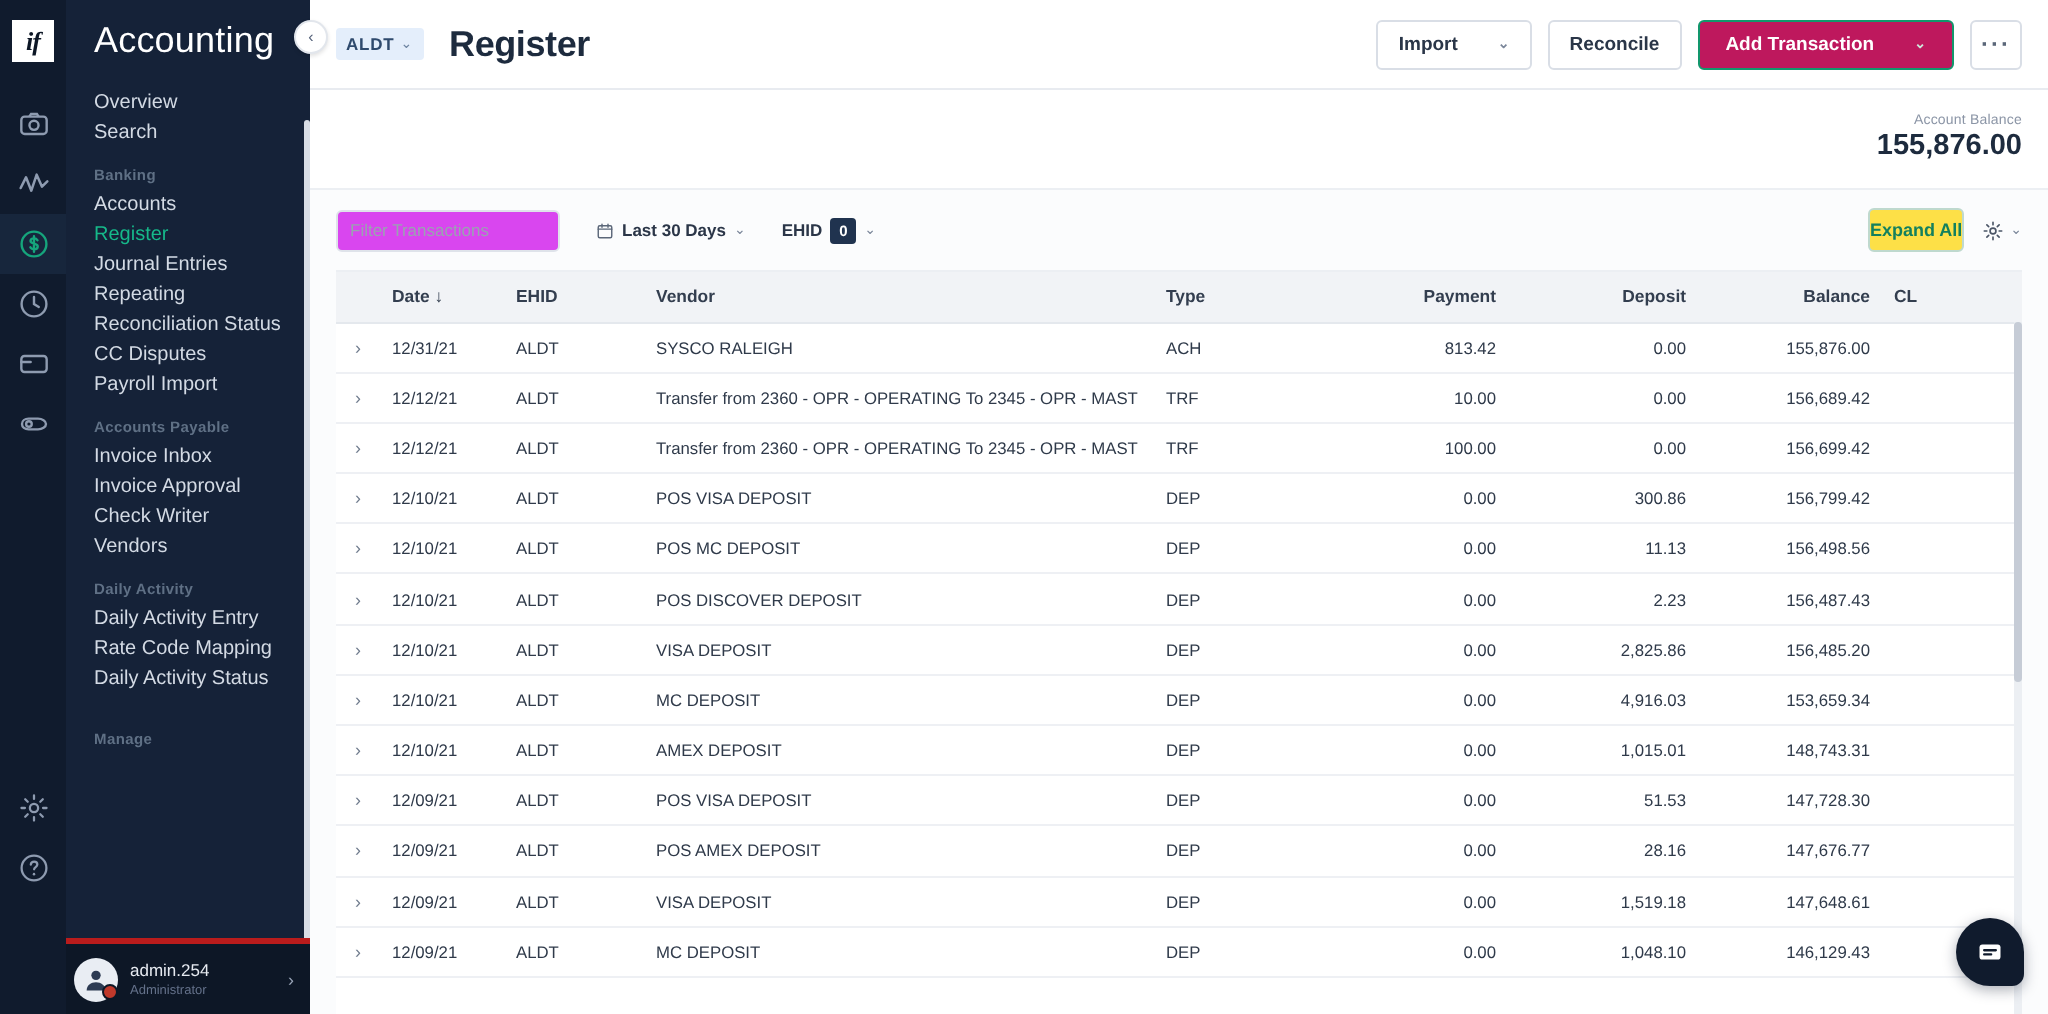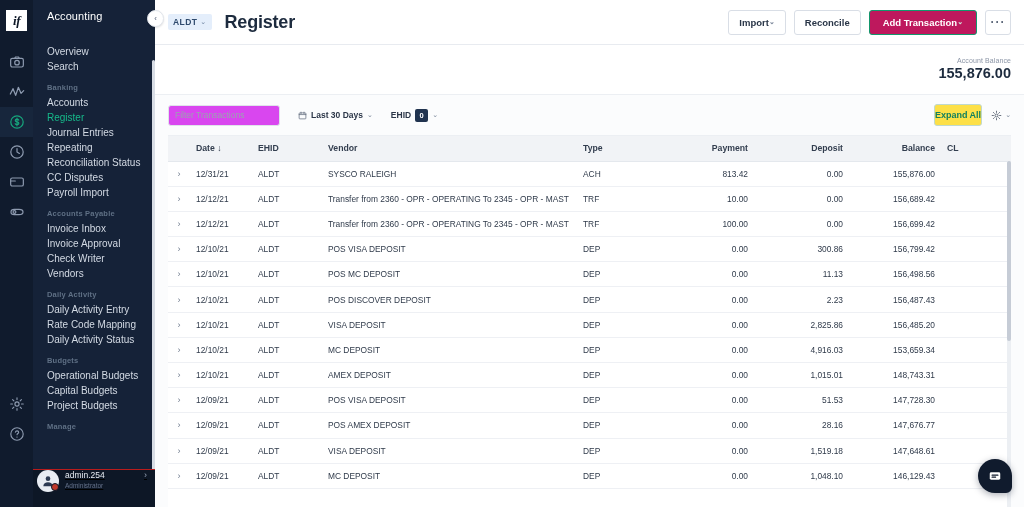--- a/index.html
+++ b/index.html
@@ -39,21 +39,21 @@
 
   
   .nav {
     width: 122px; height: 507px;
     background: #152238;
     flex: 0 0 122px;
     position: relative;
     display: flex; flex-direction: column;
   }
   .nav-title {
-    color: #ffffff; font-size: 11px; font-weight: 500;
+    color: #ffffff; font-size: 18px; font-weight: 500;
     padding: 10px 0 0 14px; height: 34px; letter-spacing: .1px;
   }
   .nav-scroll {
     flex: 1 1 auto; overflow: hidden; padding-top: 10px; position: relative;
   }
   .nav-group-label {
     color: #5f7085; font-size: 7.5px; font-weight: 700;
     padding: 0 0 3px 14px; letter-spacing: .2px;
   }
   .nav-item {
@@ -70,23 +70,22 @@
     position: absolute; right: -9px; top: 10px;
     width: 17px; height: 17px; border-radius: 50%;
     background: #ffffff; border: 1px solid #e2e6ec;
     display: flex; align-items: center; justify-content: center;
     color: #55627a; font-size: 8px;
     box-shadow: 0 1px 2px rgba(0,0,0,.12);
     z-index: 30;
   }
   .nav-footer {
     height: 38px; background: #0d1726;
-    display: flex; align-items: flex-start; padding-left: 4px;
-    border-top: 1px solid #b91c1c;
-    text-decoration: underline;
+    display: flex; align-items: center; padding-left: 4px;
+    border-top: 3px solid #b91c1c;
   }
   .avatar {
     width: 22px; height: 22px; border-radius: 50%;
     background: #e9edf3; color: #2c3a52;
     display: flex; align-items: center; justify-content: center;
     flex: 0 0 22px; margin-right: 6px; position: relative;
   }
   .avatar svg { width: 14px; height: 14px; }
   .avatar::after {
     content: ""; position: absolute; right: 0; bottom: 1px;
@@ -115,21 +114,21 @@
   .ent-pill .caret { font-size: 7px; color: #6d83a0; font-weight: 400; }
   .page-title {
     font-size: 18px; font-weight: 700; color: #1d2b3e;
     margin-left: 13px; letter-spacing: -.2px;
   }
   .topbar-actions { margin-left: auto; display: flex; align-items: center; gap: 8px; }
   .btn {
     font-size: 9.5px; font-weight: 600;
     border-radius: 3px; padding: 6px 10px;
     border: 1px solid #d9dee6; background: #ffffff; color: #2a3648;
-    display: flex; align-items: center; gap: 0; white-space: nowrap;
+    display: flex; align-items: center; gap: 20px; white-space: nowrap;
   }
   .btn .caret { font-size: 7px; color: #7b879a; }
   .btn-primary {
     background: #be185d; border-color: #12976c; color: #ffffff;
     padding: 6px 13px; font-weight: 700;
   }
   .btn-primary .caret { color: #cfeade; }
   .btn-icon {
     width: 26px; height: 25px; padding: 0; justify-content: center;
     color: #5b6779; font-size: 12px; letter-spacing: 1px;
@@ -333,26 +332,20 @@
       <div class="nav-gap"></div>
 
       <div>
         <div class="nav-group-label">Daily Activity</div>
         <div class="nav-item">Daily Activity Entry</div>
         <div class="nav-item">Rate Code Mapping</div>
         <div class="nav-item">Daily Activity Status</div>
       </div>
       <div class="nav-gap"></div>
 
-      <div>
-        <div class="nav-group-label">Budgets</div>
-        <div class="nav-item">Operational Budgets</div>
-        <div class="nav-item">Capital Budgets</div>
-        <div class="nav-item">Project Budgets</div>
-      </div>
       <div class="nav-gap"></div>
 
       <div>
         <div class="nav-group-label">Manage</div>
       </div>
     </div>
 
     <div class="nav-footer">
       <div class="avatar">
         <svg viewBox="0 0 24 24" fill="currentColor">

